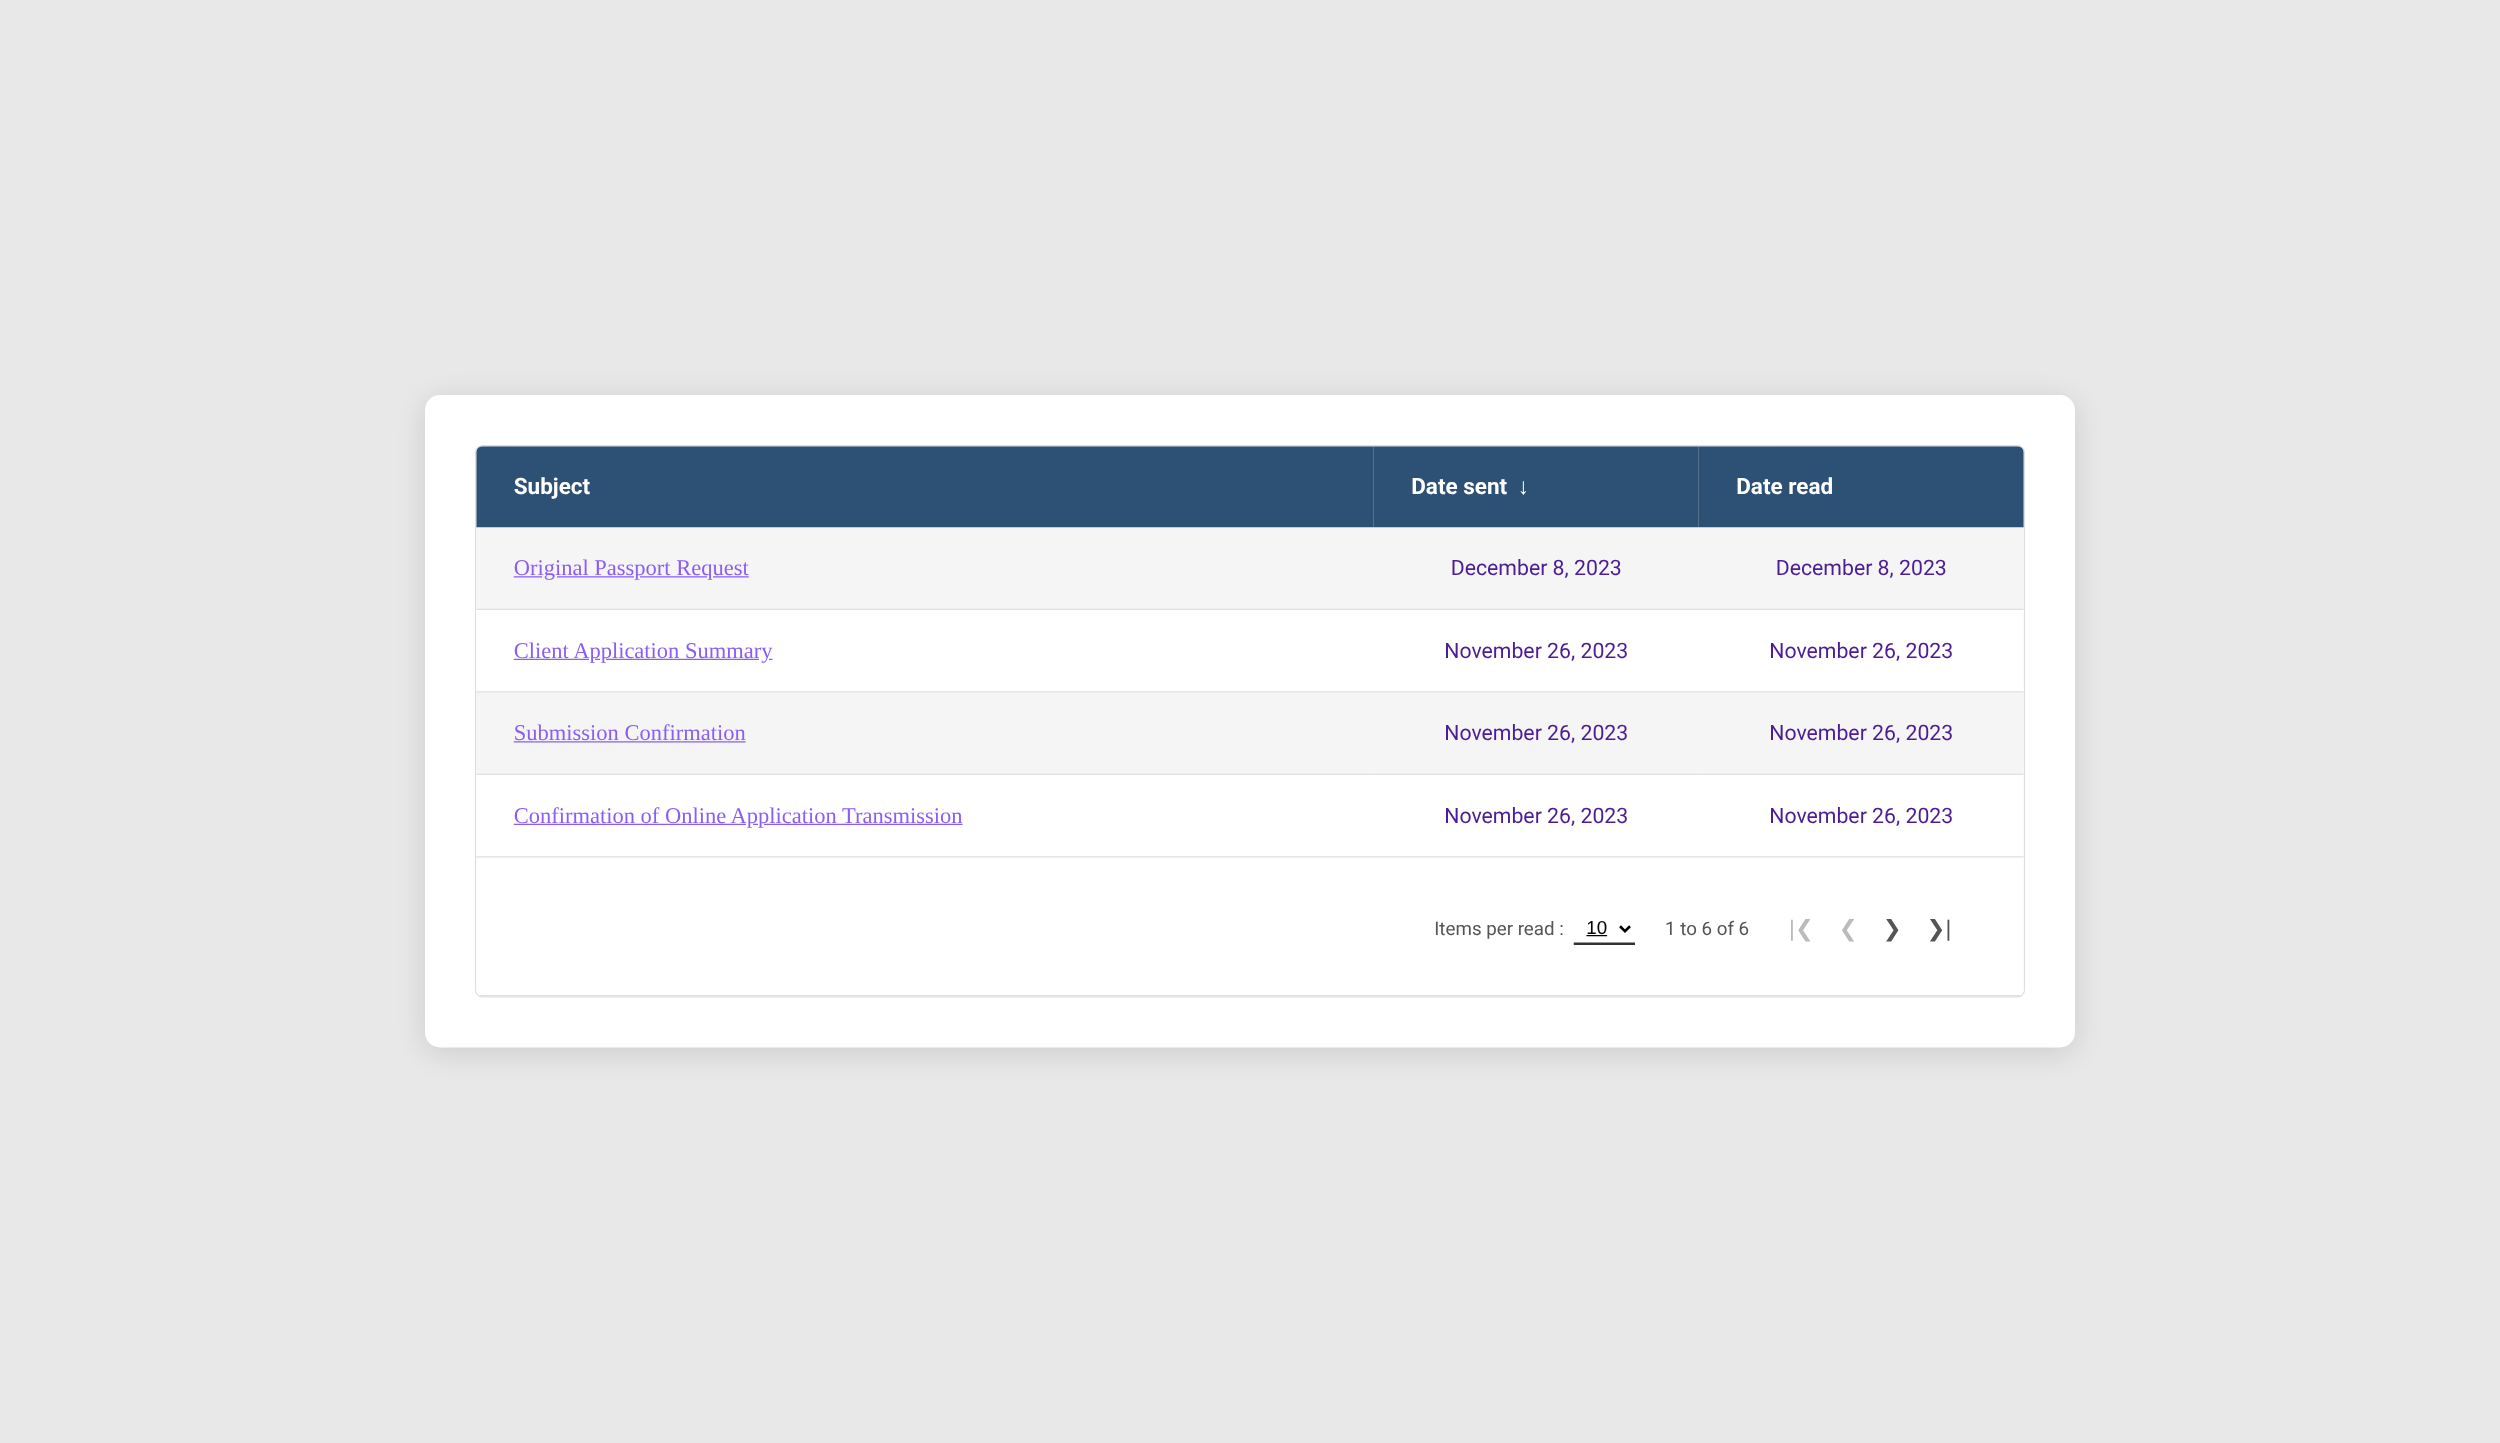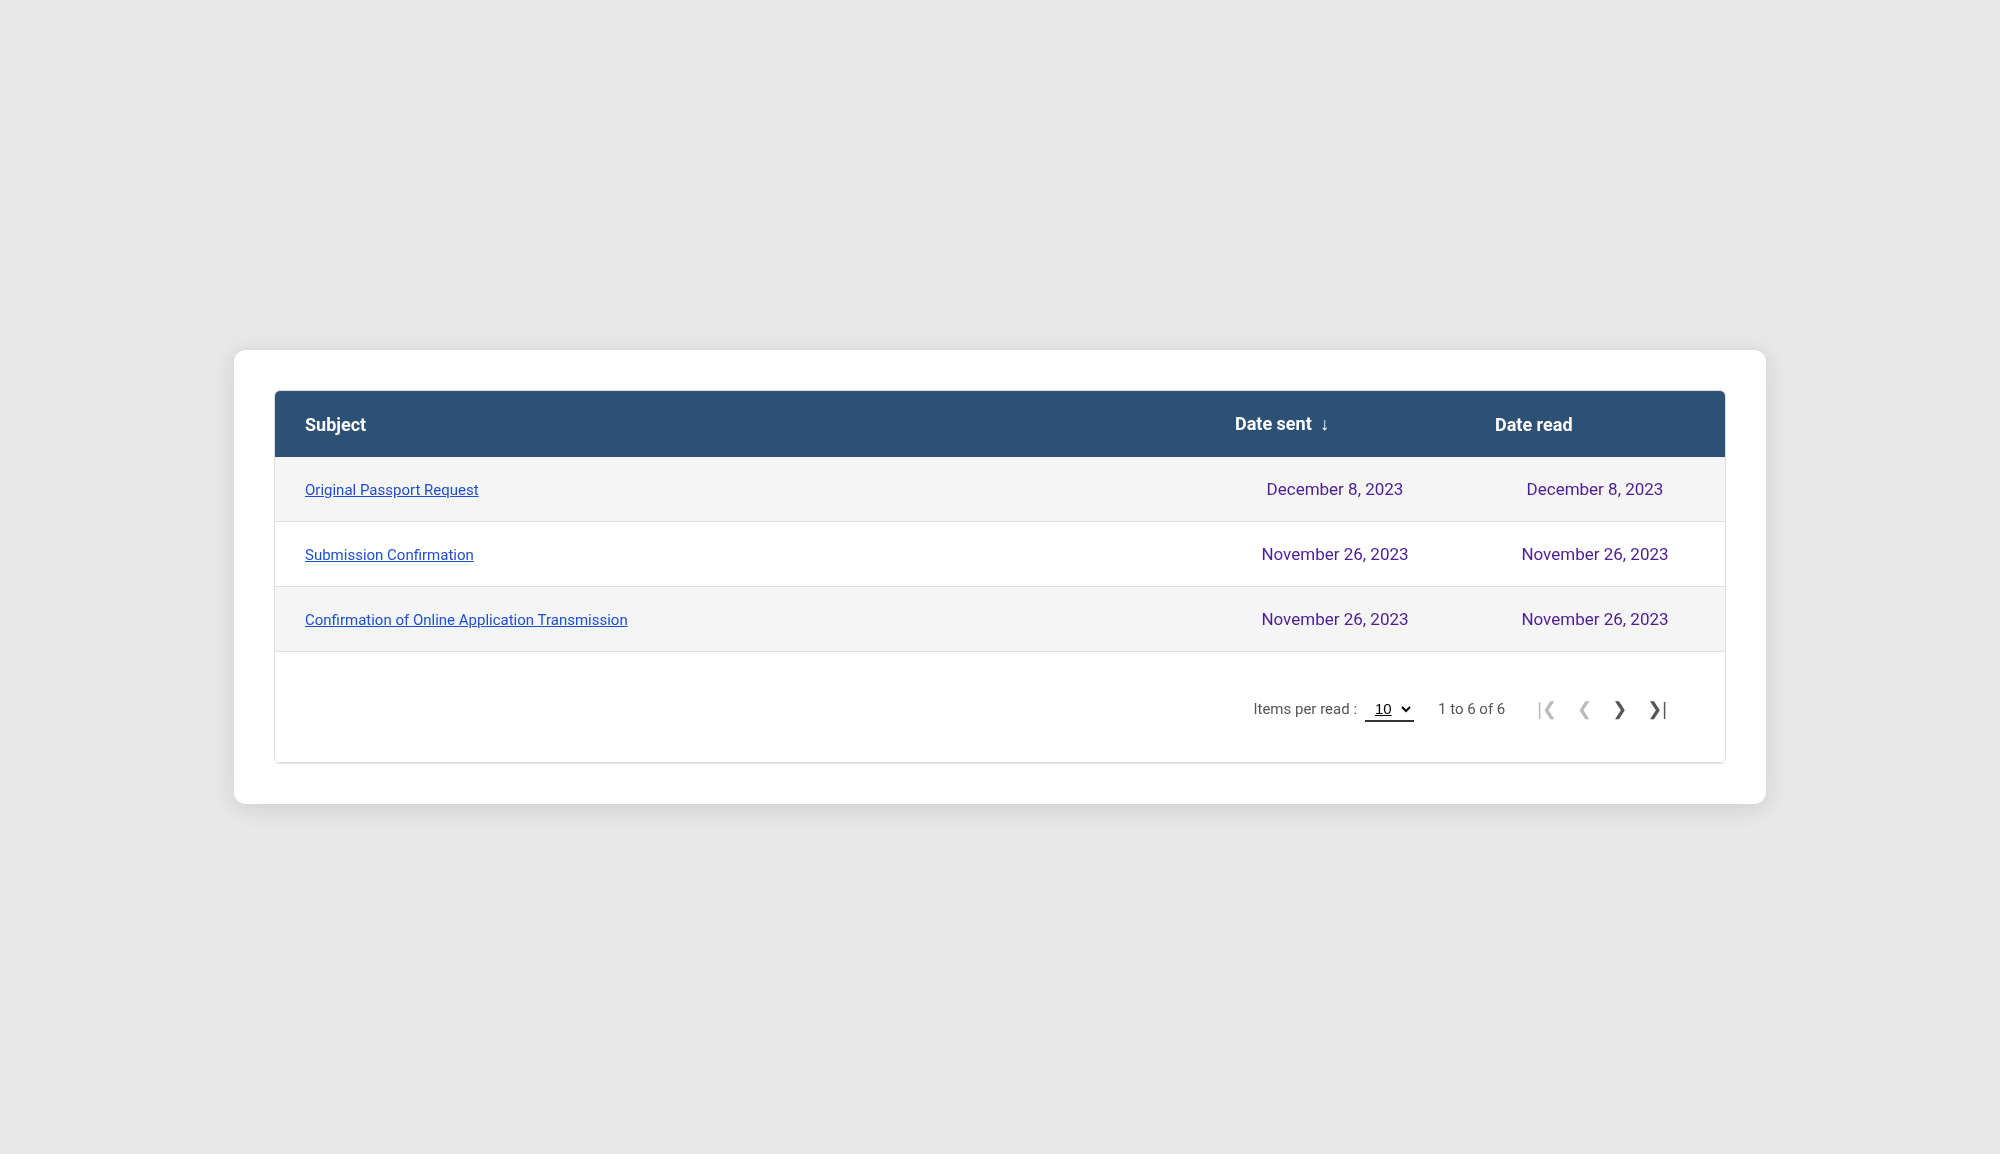--- a/index.html
+++ b/index.html
@@ -15,21 +15,21 @@
       align-items: center;
       min-height: 100vh;
       font-family: -apple-system, BlinkMacSystemFont, 'Segoe UI', Roboto, sans-serif;
     }
 
     .card {
       background: #ffffff;
       border-radius: 12px;
       box-shadow: 0 4px 24px rgba(0,0,0,0.12);
       padding: 40px;
-      width: 1532px;
+      width: 1320px;
       max-width: 95vw;
     }
 
     .table-wrapper {
       border: 1px solid #ddd;
       border-radius: 6px;
       overflow: hidden;
     }
 
     table {
@@ -65,24 +65,25 @@
       background-color: #ffffff;
     }
 
     tbody td {
       padding: 22px 30px;
       font-size: 17px;
       color: #333;
     }
 
     tbody td.subject-cell a {
-      color: #1d4ed8;
+      color: #8b5cf6;
       text-decoration: underline;
       cursor: pointer;
-      font-size: 15px;
+      font-size: 18px;
+      font-family: Liberation Serif, serif;
     }
 
     tbody td.date-cell {
       color: #4c1d95;
       font-size: 17px;
       text-align: center;
     }
 
     .pagination-row td {
       border-bottom: none;
@@ -171,20 +172,25 @@
           </th>
         </tr>
       </thead>
       <tbody id="table-body">
       <tr>
             <td class="subject-cell"><a href="#">Original Passport Request</a></td>
             <td class="date-cell">December 8, 2023</td>
             <td class="date-cell">December 8, 2023</td>
           </tr>
           <tr>
+            <td class="subject-cell"><a href="#">Client Application Summary</a></td>
+            <td class="date-cell">November 26, 2023</td>
+            <td class="date-cell">November 26, 2023</td>
+          </tr>
+          <tr>
             <td class="subject-cell"><a href="#">Submission Confirmation</a></td>
             <td class="date-cell">November 26, 2023</td>
             <td class="date-cell">November 26, 2023</td>
           </tr>
           <tr>
             <td class="subject-cell"><a href="#">Confirmation of Online Application Transmission</a></td>
             <td class="date-cell">November 26, 2023</td>
             <td class="date-cell">November 26, 2023</td>
           </tr>
           <tr class="pagination-row">

